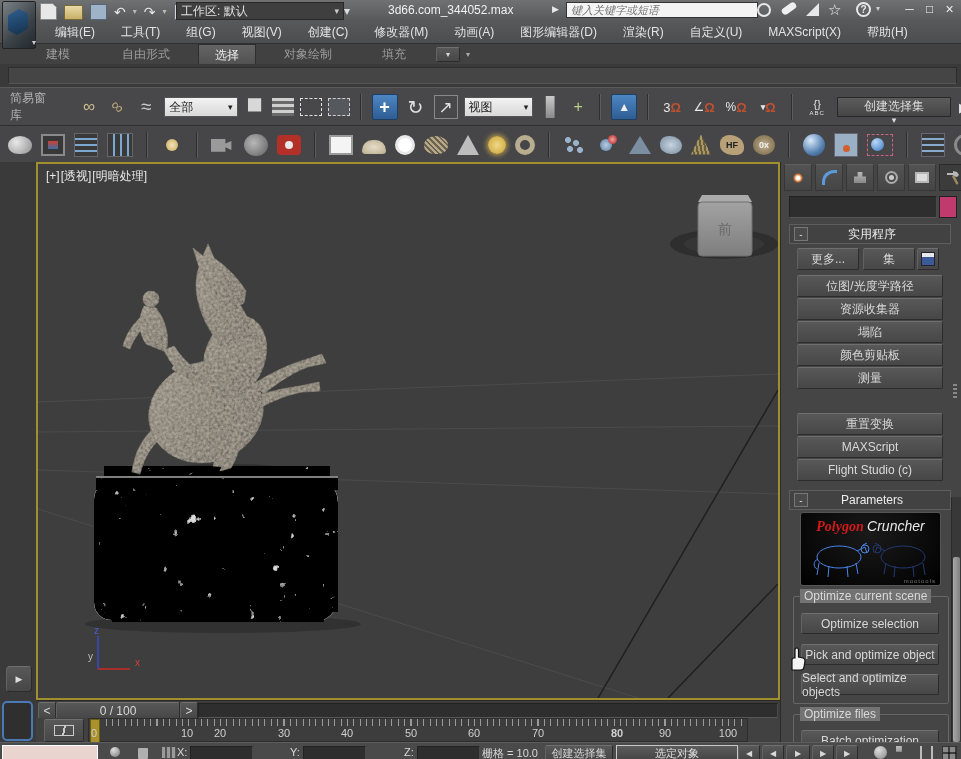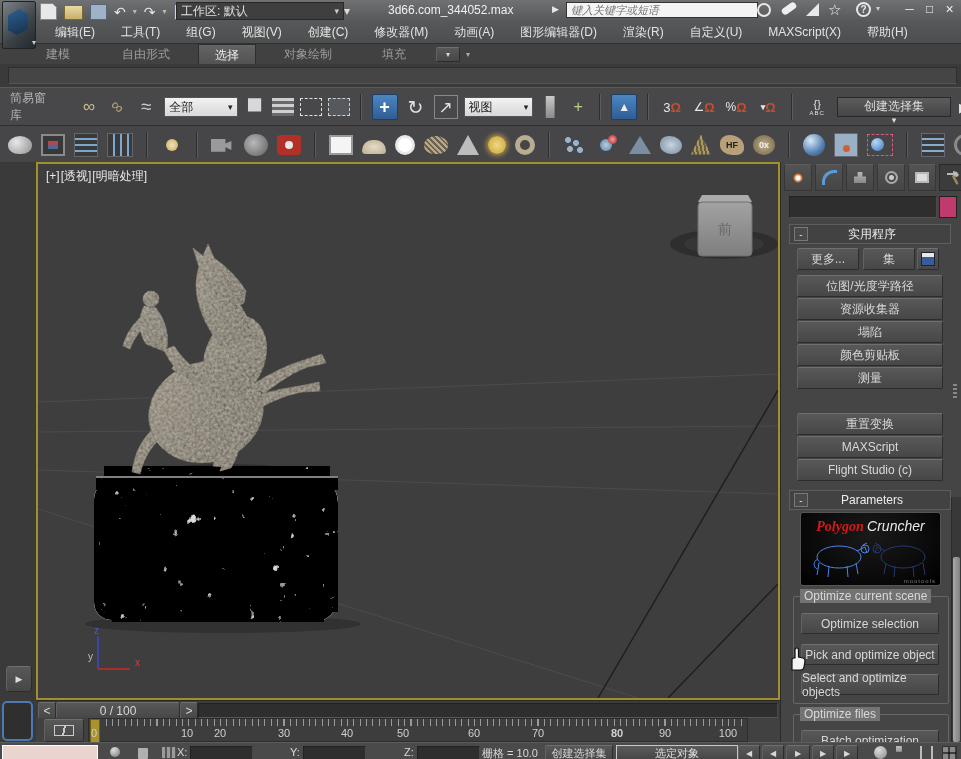--- a/index.html
+++ b/index.html
@@ -353,21 +353,21 @@
   <div class="btn3" style="position:absolute;left:8px;top:1px;width:38px;height:21px;">
     <span style="width:18px;height:9px;border:1px solid #ccc;display:block;background:linear-gradient(100deg,transparent 45%,#ccc 45% 55%,transparent 55%);"></span>
   </div>
   <div class="ruler">
     <div style="position:absolute;left:1px;top:0;width:8px;height:22px;background:#a9912c;border:1px solid #6e5d14;"></div>
     <span class="ticknum" style="left:5px;">0</span>
     <span class="ticknum" style="left:78px;margin-left:20px;">10</span>
     <span class="ticknum" style="left:131px;">20</span>
     <span class="ticknum" style="left:195px;">30</span>
     <span class="ticknum" style="left:258px;">40</span>
-    <span class="ticknum" style="left:314px;">50</span>
+    <span class="ticknum" style="left:322px;">50</span>
     <span class="ticknum" style="left:385px;">60</span>
     <span class="ticknum" style="left:449px;">70</span>
     <span class="ticknum" style="left:528px;font-weight:bold;">80</span>
     <span class="ticknum" style="left:576px;">90</span>
     <span class="ticknum" style="left:639px;">100</span>
   </div>
 </div>
 
 <div class="ab" style="left:2px;top:701px;width:31px;height:40px;background:#2f2f2f;border:2px solid #4a7ab5;border-radius:5px;box-sizing:border-box;"></div>
 

